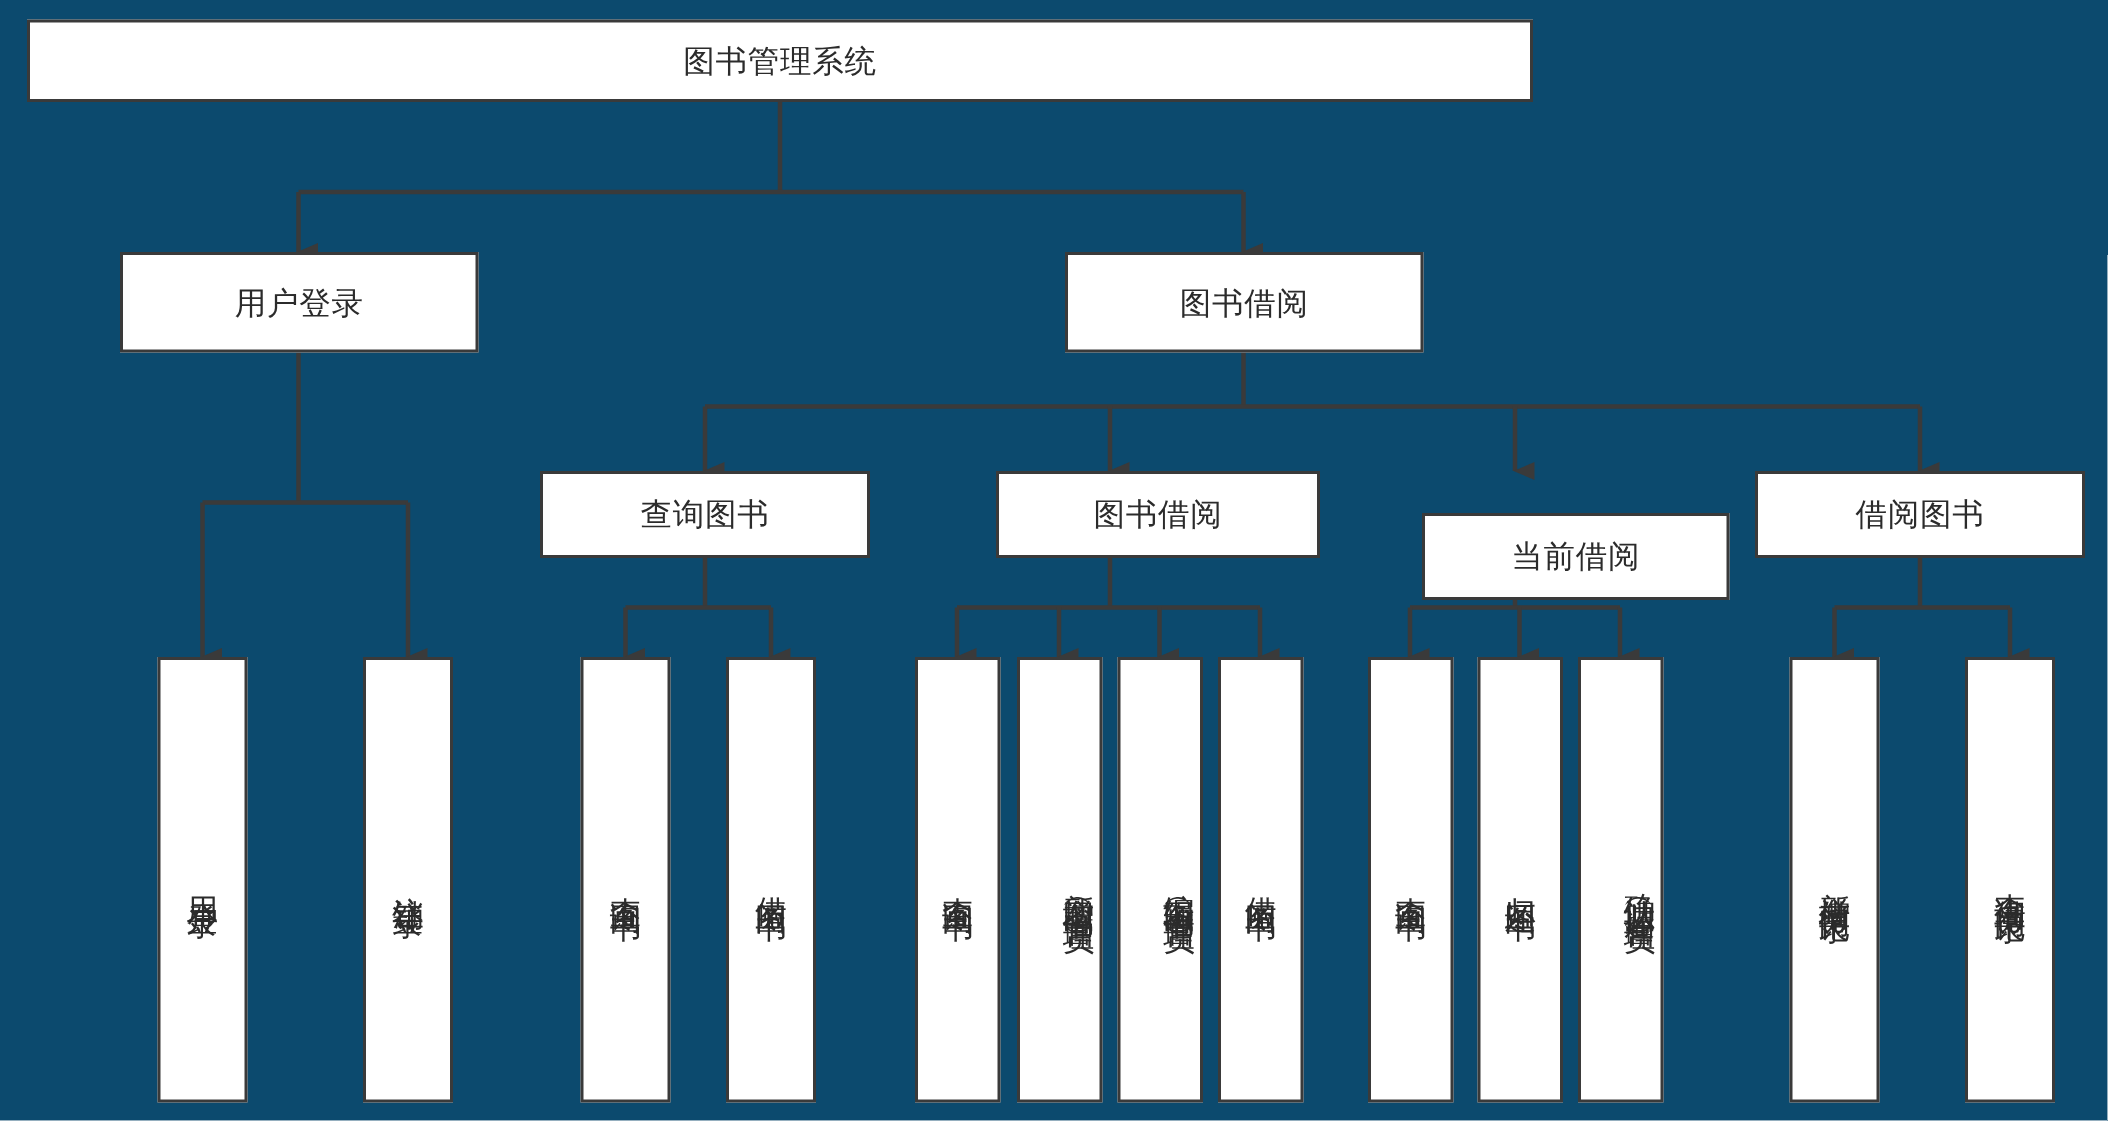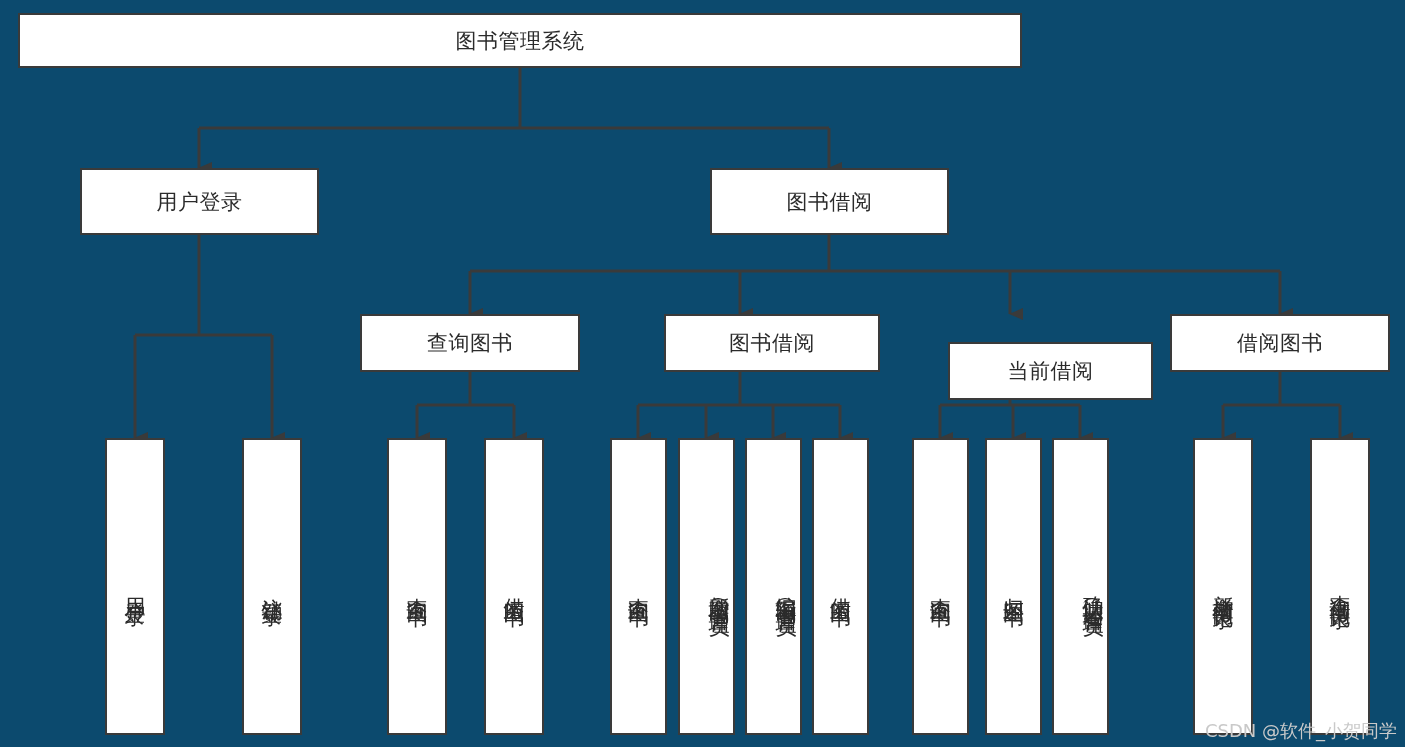--- a/index.html
+++ b/index.html
@@ -165,14 +165,13 @@
         <span>确认归还（管理员）</span>
       </div>
       <div class="node vert mid" style="left: 1193px; top: 438px; width: 60px; height: 297px;">
         <span>新增借阅记录</span>
       </div>
       <div class="node vert mid" style="left: 1310px; top: 438px; width: 60px; height: 297px;">
         <span>查询借阅记录</span>
       </div>
     </div>
 
-  <div class="watermark">CSDN @软件_小贺同学</div>
 </div>
 
 </body></html>

